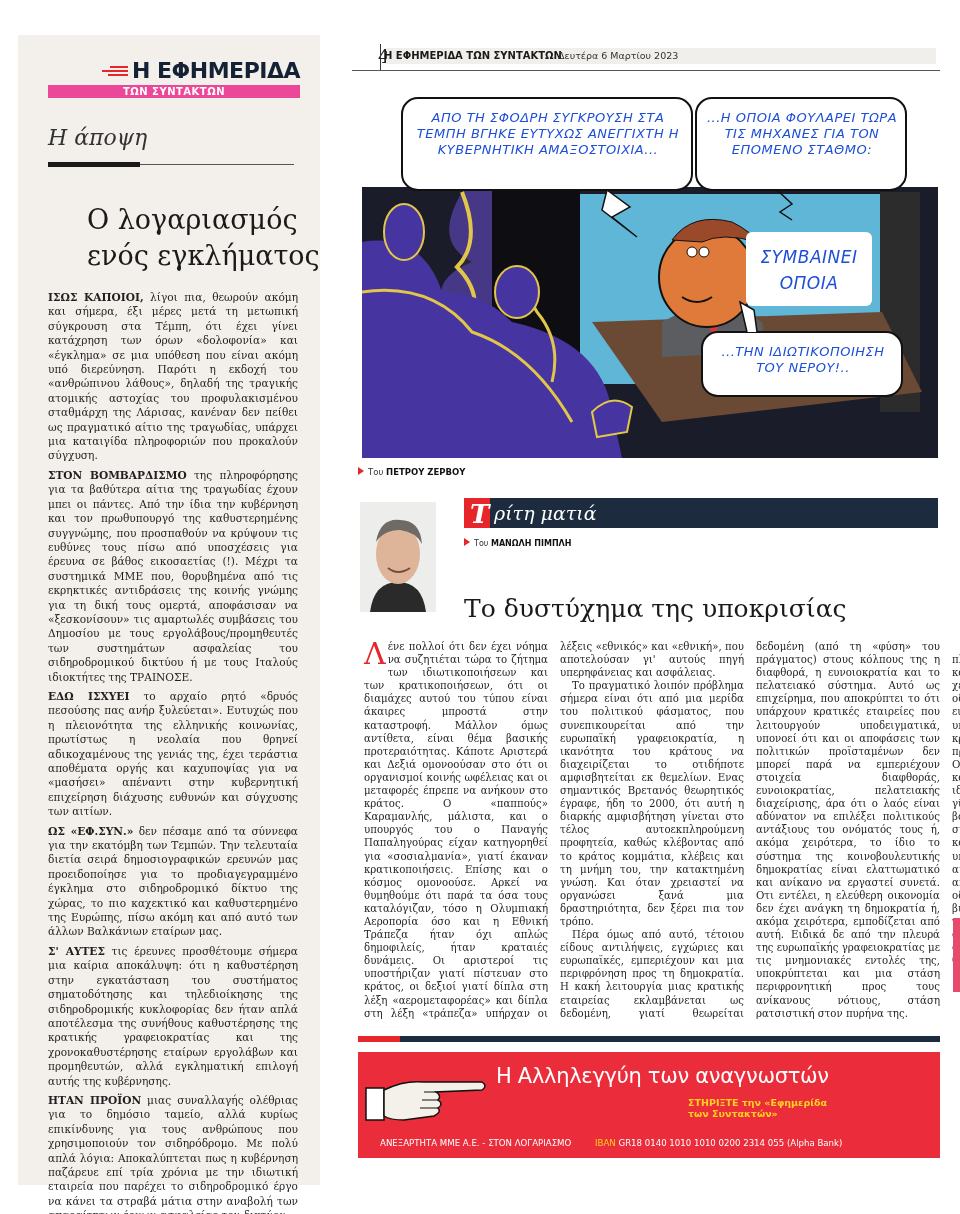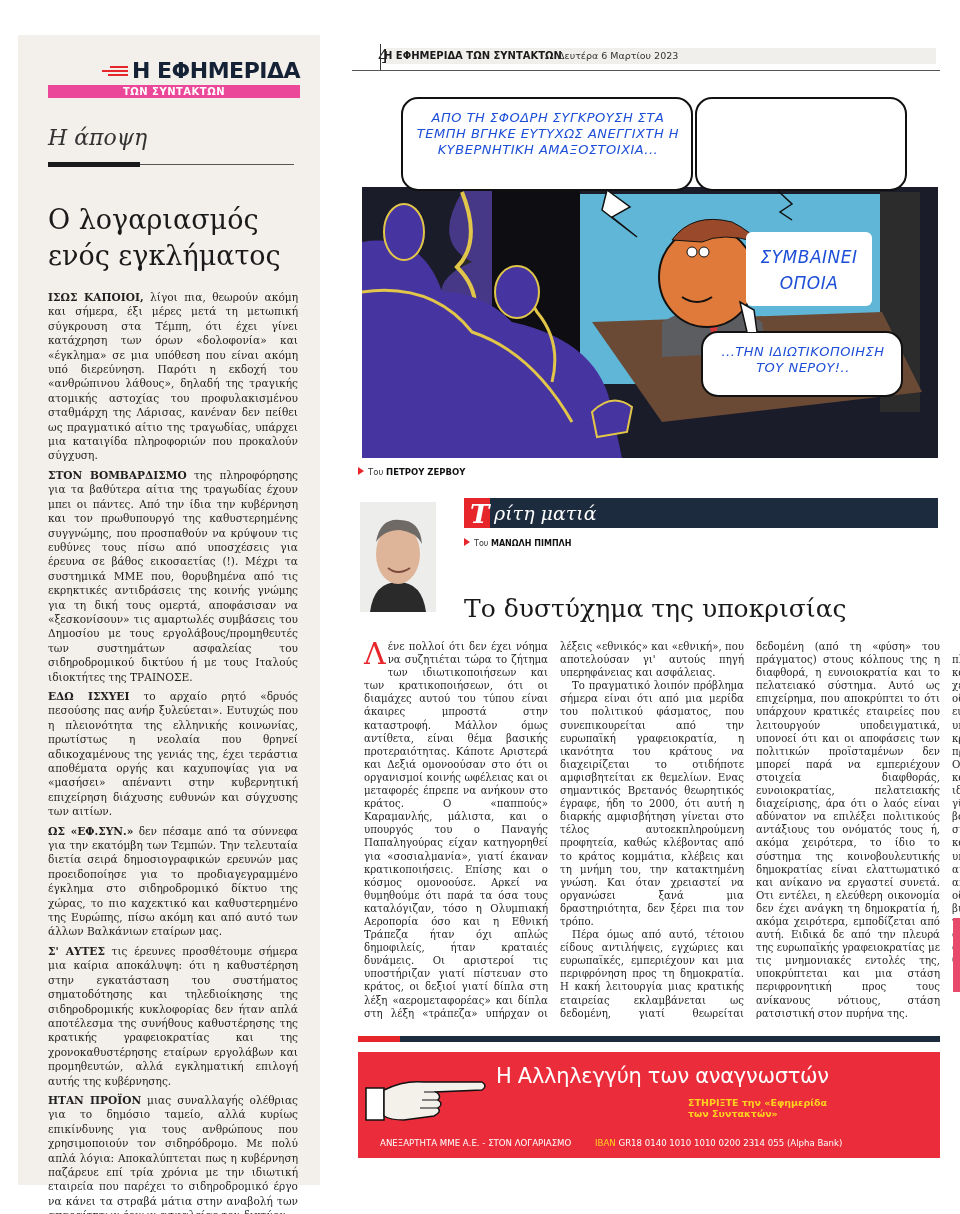--- a/index.html
+++ b/index.html
@@ -101,21 +101,21 @@
     </span>
     <span>Η ΕΦΗΜΕΡΙΔΑ</span>
   </div>
   <div class="logo-sub">ΤΩΝ ΣΥΝΤΑΚΤΩΝ</div>
 </div>
 
 <div class="kicker">Η άποψη</div>
 <div class="kicker-rule">
     <b></b>
   </div>
-<h1 class="left-title" style="font-weight:normal;">Ο λογαριασμός ενός εγκλήματος</h1>
+<h1 class="left-title" style="font-weight:normal;margin-left:39px;">Ο λογαριασμός ενός εγκλήματος</h1>
 
 <div class="left-body" id="left-body">
     <p><span class="lead">ΙΣΩΣ ΚΑΠΟΙΟΙ,</span><span> λίγοι πια, θεωρούν ακόμη και σήμερα, έξι μέρες μετά τη μετωπική σύγκρουση στα Τέμπη, ότι έχει γίνει κατάχρηση των όρων «δολοφονία» και «έγκλημα» σε μια υπόθεση που είναι ακόμη υπό διερεύνηση. Παρότι η εκδοχή του «ανθρώπινου λάθους», δηλαδή της τραγικής ατομικής αστοχίας του προφυλακισμένου σταθμάρχη της Λάρισας, κανέναν δεν πείθει ως πραγματικό αίτιο της τραγωδίας, υπάρχει μια καταιγίδα πληροφοριών που προκαλούν σύγχυση.</span></p>
     <p><span class="lead">ΣΤΟΝ ΒΟΜΒΑΡΔΙΣΜΟ</span><span> της πληροφόρησης για τα βαθύτερα αίτια της τραγωδίας έχουν μπει οι πάντες. Από την ίδια την κυβέρνηση και τον πρωθυπουργό της καθυστερημένης συγγνώμης, που προσπαθούν να κρύψουν τις ευθύνες τους πίσω από υποσχέσεις για έρευνα σε βάθος εικοσαετίας (!). Μέχρι τα συστημικά ΜΜΕ που, θορυβημένα από τις εκρηκτικές αντιδράσεις της κοινής γνώμης για τη δική τους ομερτά, αποφάσισαν να «ξεσκονίσουν» τις αμαρτωλές συμβάσεις του Δημοσίου με τους εργολάβους/προμηθευτές των συστημάτων ασφαλείας του σιδηροδρομικού δικτύου ή με τους Ιταλούς ιδιοκτήτες της ΤΡΑΙΝΟΣΕ.</span></p>
     <p><span class="lead">ΕΔΩ ΙΣΧΥΕΙ</span><span> το αρχαίο ρητό «δρυός πεσούσης πας ανήρ ξυλεύεται». Ευτυχώς που η πλειονότητα της ελληνικής κοινωνίας, πρωτίστως η νεολαία που θρηνεί αδικοχαμένους της γενιάς της, έχει τεράστια αποθέματα οργής και καχυποψίας για να «μασήσει» απέναντι στην κυβερνητική επιχείρηση διάχυσης ευθυνών και σύγχυσης των αιτίων.</span></p>
     <p><span class="lead">ΩΣ «ΕΦ.ΣΥΝ.»</span><span> δεν πέσαμε από τα σύννεφα για την εκατόμβη των Τεμπών. Την τελευταία διετία σειρά δημοσιογραφικών ερευνών μας προειδοποίησε για το προδιαγεγραμμένο έγκλημα στο σιδηροδρομικό δίκτυο της χώρας, το πιο καχεκτικό και καθυστερημένο της Ευρώπης, πίσω ακόμη και από αυτό των άλλων Βαλκάνιων εταίρων μας.</span></p>
     <p><span class="lead">Σ' ΑΥΤΕΣ</span><span> τις έρευνες προσθέτουμε σήμερα μια καίρια αποκάλυψη: ότι η καθυστέρηση στην εγκατάσταση του συστήματος σηματοδότησης και τηλεδιοίκησης της σιδηροδρομικής κυκλοφορίας δεν ήταν απλά αποτέλεσμα της συνήθους καθυστέρησης της κρατικής γραφειοκρατίας και της χρονοκαθυστέρησης εταίρων εργολάβων και προμηθευτών, αλλά εγκληματική επιλογή αυτής της κυβέρνησης.</span></p>
     <p><span class="lead">ΗΤΑΝ ΠΡΟΪΟΝ</span><span> μιας συναλλαγής ολέθριας για το δημόσιο ταμείο, αλλά κυρίως επικίνδυνης για τους ανθρώπους που χρησιμοποιούν τον σιδηρόδρομο. Με πολύ απλά λόγια: Αποκαλύπτεται πως η κυβέρνηση παζάρευε επί τρία χρόνια με την ιδιωτική εταιρεία που παρέχει το σιδηροδρομικό έργο να κάνει τα στραβά μάτια στην αναβολή των απαραίτητων έργων ασφαλείας του δικτύου.</span></p>
   </div>
 
@@ -161,20 +161,21 @@
 
     <rect x="40" y="6" width="290" height="92" rx="16" fill="#fff" stroke="#111" stroke-width="2"></rect>
     <path d="M245 98 L268 115 L250 125 L275 145 L240 118 Z" fill="#fff" stroke="#111" stroke-width="1.5"></path>
     <rect x="334" y="6" width="210" height="92" rx="16" fill="#fff" stroke="#111" stroke-width="2"></rect>
     <path d="M415 98 L430 112 L418 120 L430 128" fill="none" stroke="#111" stroke-width="1.5"></path>
     <rect x="384" y="140" width="126" height="74" rx="6" fill="#fff"></rect>
     <rect x="340" y="240" width="200" height="64" rx="16" fill="#fff" stroke="#111" stroke-width="2"></rect>
     <path d="M385 240 L378 210 L392 218 L395 240" fill="#fff" stroke="#111" stroke-width="1.5"></path>
   </svg>
   <div class="bubble-text" style="left:48px;top:18px;width:276px;">ΑΠΟ ΤΗ ΣΦΟΔΡΗ ΣΥΓΚΡΟΥΣΗ ΣΤΑ ΤΕΜΠΗ ΒΓΗΚΕ ΕΥΤΥΧΩΣ ΑΝΕΓΓΙΧΤΗ Η ΚΥΒΕΡΝΗΤΙΚΗ ΑΜΑΞΟΣΤΟΙΧΙΑ...</div>
+  <div class="bubble-text" style="left:342px;top:18px;width:196px;">...Η ΟΠΟΙΑ ΦΟΥΛΑΡΕΙ ΤΩΡΑ ΤΙΣ ΜΗΧΑΝΕΣ ΓΙΑ ΤΟΝ ΕΠΟΜΕΝΟ ΣΤΑΘΜΟ:</div>
   <div class="bubble-text" style="left:388px;top:152px;width:118px;font-size:17px;line-height:26px;">ΣΥΜΒΑΙΝΕΙ ΟΠΟΙΑ</div>
   <div class="bubble-text" style="left:348px;top:252px;width:186px;font-size:13px;">...ΤΗΝ ΙΔΙΩΤΙΚΟΠΟΙΗΣΗ ΤΟΥ ΝΕΡΟΥ!..</div>
 </div>
 <div class="credit">
   <span class="arrow-tri"></span><span>Του</span> <b>ΠΕΤΡΟΥ ΖΕΡΒΟΥ</b>
 </div>
 
 <div class="author-photo">
   <svg width="76" height="110" viewBox="0 0 76 110">
     <rect width="76" height="110" fill="#ededeb"></rect>

